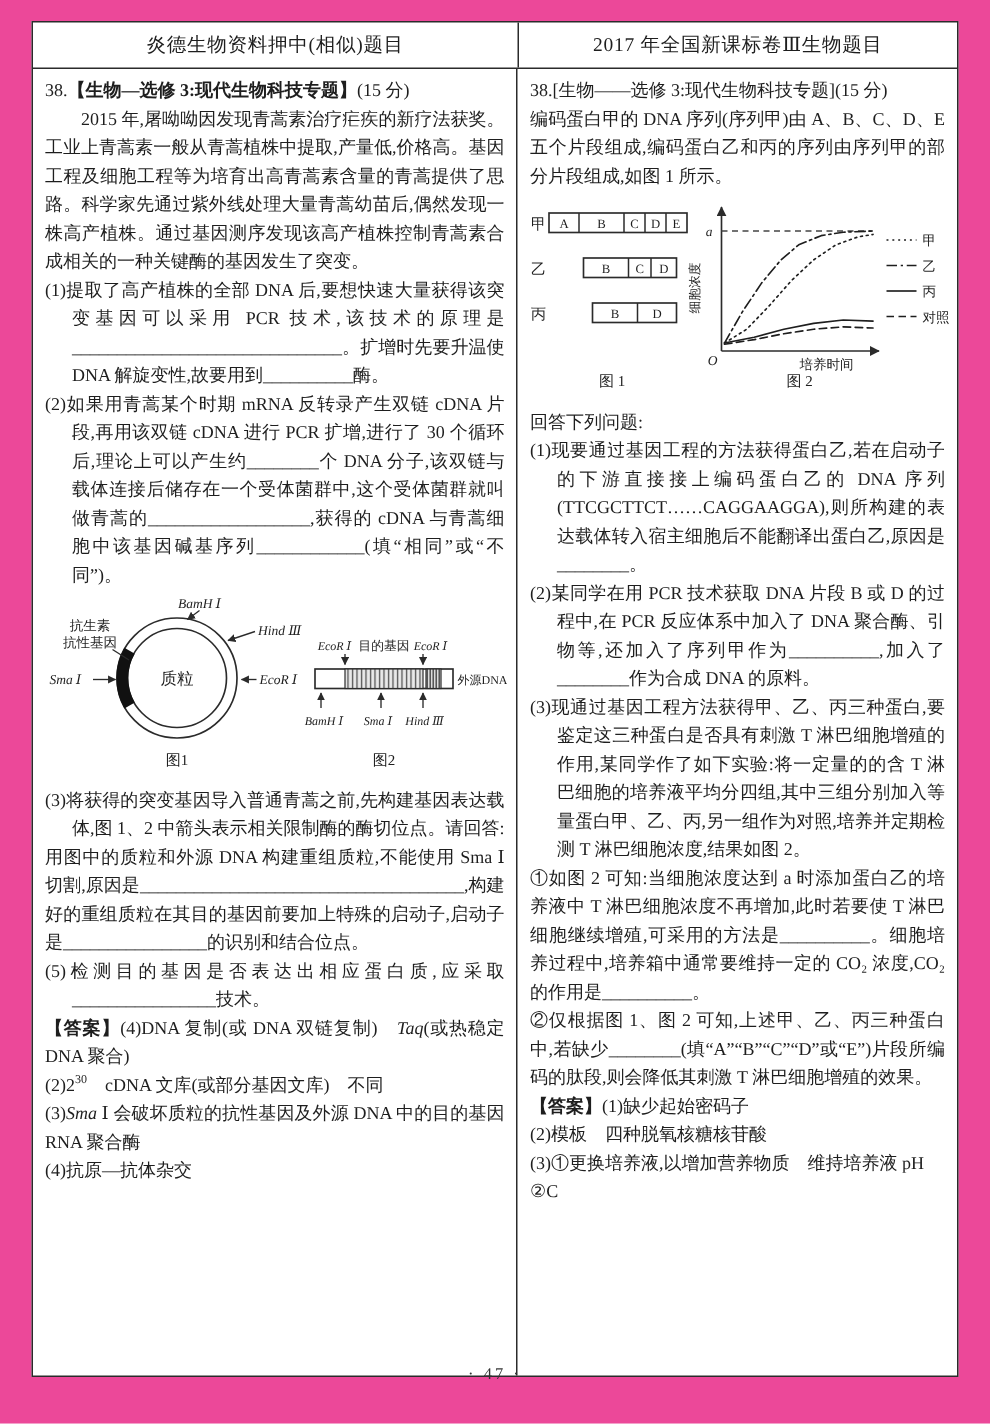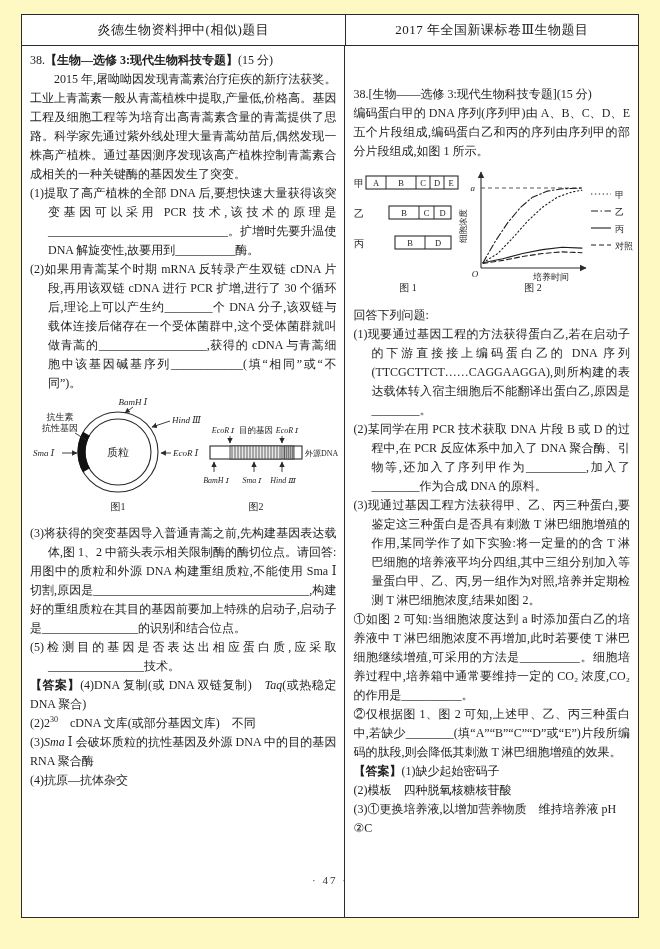--- a/index.html
+++ b/index.html
@@ -1,37 +1,37 @@
 <!DOCTYPE html>
 <html><head>
 <meta charset="utf-8">
 <style>
   html,body{margin:0;padding:0;}
   body{width:660px;height:949px;background:#f7f7f5;font-family:"Liberation Serif","DejaVu Serif",serif;color:#1e1e1e;}
-  .page{position:relative;width:660px;height:949px;background:#fef9c3;overflow:hidden;}
+  .page{position:relative;width:660px;height:949px;background:#ec4899;overflow:hidden;}
   .paper-table{position:absolute;left:21px;top:14px;width:616px;height:902px;border:1.6px solid #2b2b2b;display:flex;flex-direction:column;background:#fff;}
   .thead{display:flex;border-bottom:1.4px solid #2b2b2b;height:30px;flex:0 0 30px;}
   .th{display:flex;align-items:center;justify-content:center;font-size:13px;letter-spacing:.5px;}
   .th-left{width:52.5%;border-right:1.4px solid #2b2b2b;}
   .th-right{width:47.5%;}
   .tbody{flex:1;display:flex;min-height:0;}
   .col{font-size:12px;line-height:19px;padding:5px 8px 4px 8px;text-align:justify;}
   .col p{margin:0;}
   .col-left{width:52.5%;border-right:1.4px solid #2b2b2b;box-sizing:border-box;}
-  .col-right{width:47.5%;box-sizing:border-box;margin-top:34px;}
+  .col-right{width:47.5%;box-sizing:border-box;}
   .bold{font-weight:700;}
   .indent{text-indent:2em;}
   .hang{padding-left:1.5em;text-indent:-1.5em;}
   .sub{margin-left:1.5em;}
   sup{font-size:8px;vertical-align:super;line-height:0;margin-top:16px;}
   i{font-style:italic;}
   figure{margin:3px 0 2px 0;text-align:center;}
   svg text{fill:#1e1e1e;}
   .enz{font-style:italic;}
-  .footer{position:absolute;left:0;top:874px;width:660px;text-align:center;font-size:11px;letter-spacing:2px;color:#333;}
+  .footer{position:absolute;left:0;top:910px;width:660px;text-align:center;font-size:11px;letter-spacing:2px;color:#333;}
   .ln{stroke:#2b2b2b;stroke-width:1.1;fill:none;}
   .thin{stroke:#2b2b2b;stroke-width:0.9;fill:none;}
 </style>
 </head>
 <body>
 
 <div class="page">
   <div class="paper-table">
 
     <div class="thead">

